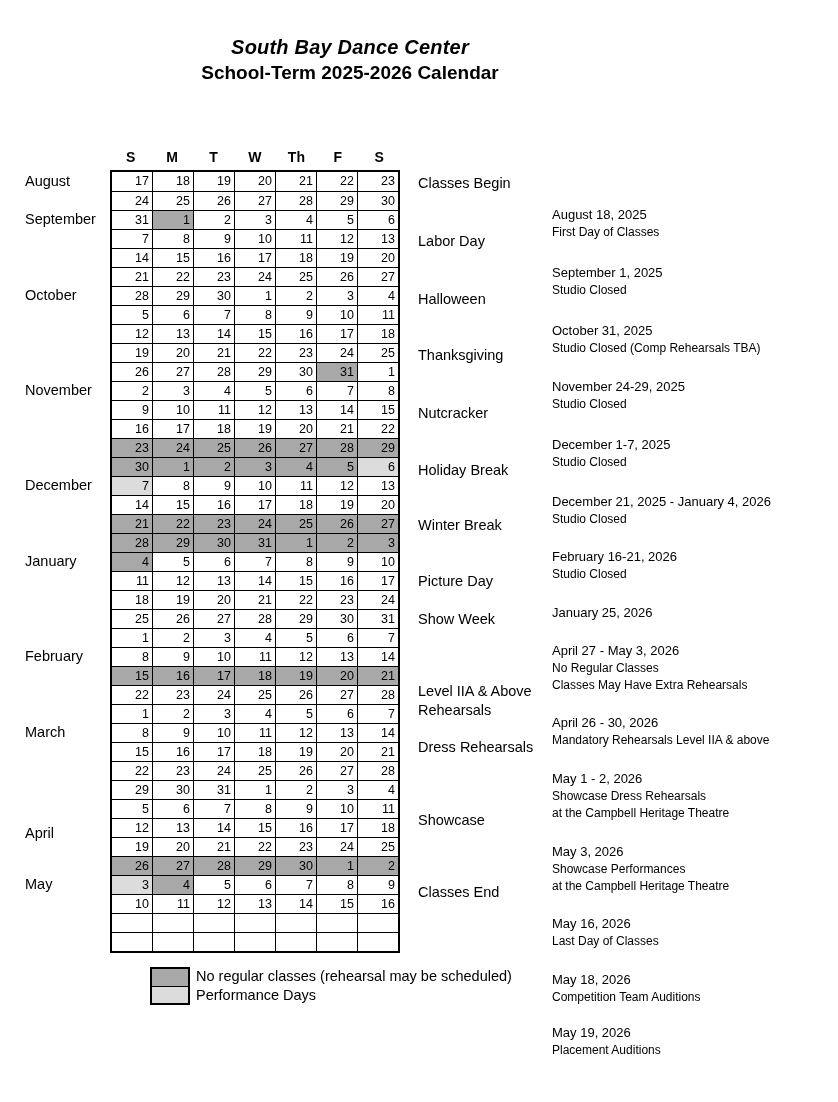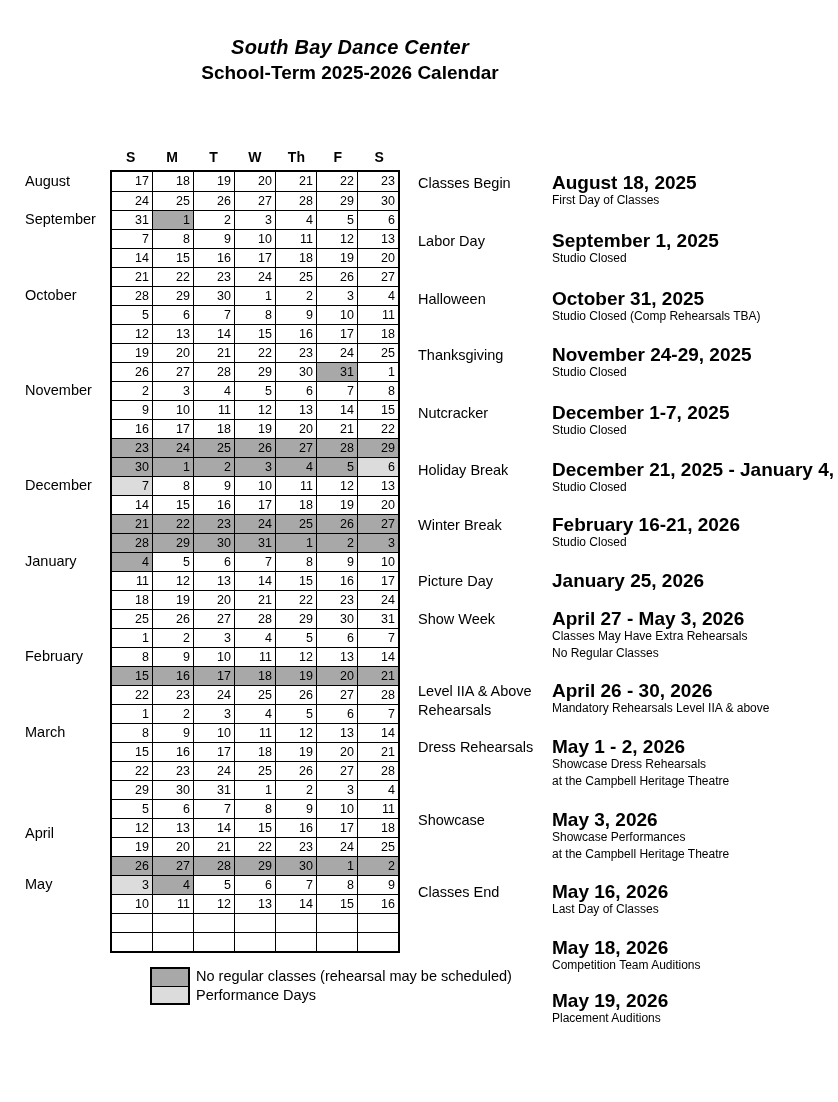--- a/index.html
+++ b/index.html
@@ -164,24 +164,25 @@
     line-height: 19px;
   }
   .event-label span { display: block; }
   .event-detail {
     position: absolute;
     left: 134px;
     top: 0;
     width: 286px;
   }
   .event-date {
-    font-size: 19px;
-    font-weight: bold;
+    font-size: 13px;
+    font-weight: normal;
     line-height: 18px;
     white-space: nowrap;
+    margin-top: 32px;
   }
   .event-note {
     font-size: 12px;
     line-height: 17px;
     white-space: nowrap;
   }
 </style>
 </head>
 <body>
 
@@ -665,22 +666,22 @@
       <div class="event-detail">
         <div class="event-date">January 25, 2026</div>
       </div>
     </div>
     <div class="event" style="top: 462px;">
       <div class="event-label">
         <span>Show Week</span>
       </div>
       <div class="event-detail">
         <div class="event-date">April 27 - May 3, 2026</div>
+        <div class="event-note">No Regular Classes</div>
         <div class="event-note">Classes May Have Extra Rehearsals</div>
-        <div class="event-note">No Regular Classes</div>
       </div>
     </div>
     <div class="event" style="top: 534px;">
       <div class="event-label">
         <span>Level IIA &amp; Above</span>
         <span>Rehearsals</span>
       </div>
       <div class="event-detail">
         <div class="event-date">April 26 - 30, 2026</div>
         <div class="event-note">Mandatory Rehearsals Level IIA &amp; above</div>

